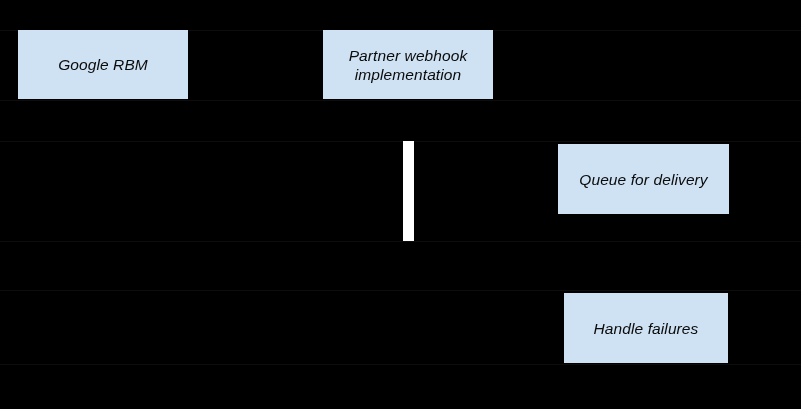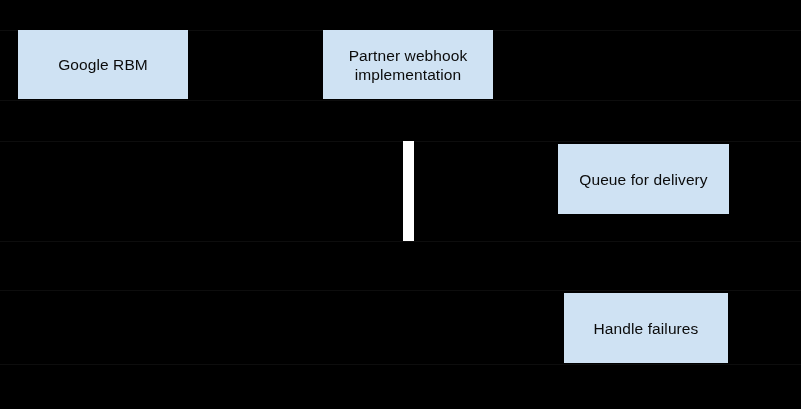--- a/index.html
+++ b/index.html
@@ -10,20 +10,21 @@
   }
   body {
     font-family: "Liberation Sans", sans-serif;
   }
   #canvas {
     position: relative;
     width: 801px;
     height: 409px;
     background: #000000;
     overflow: hidden;
+    font-style: italic;
   }
   .gridline {
     position: absolute;
     left: 0;
     height: 1px;
     background: #0d0d0d;
     pointer-events: none;
   }
   .node {
     position: absolute;

